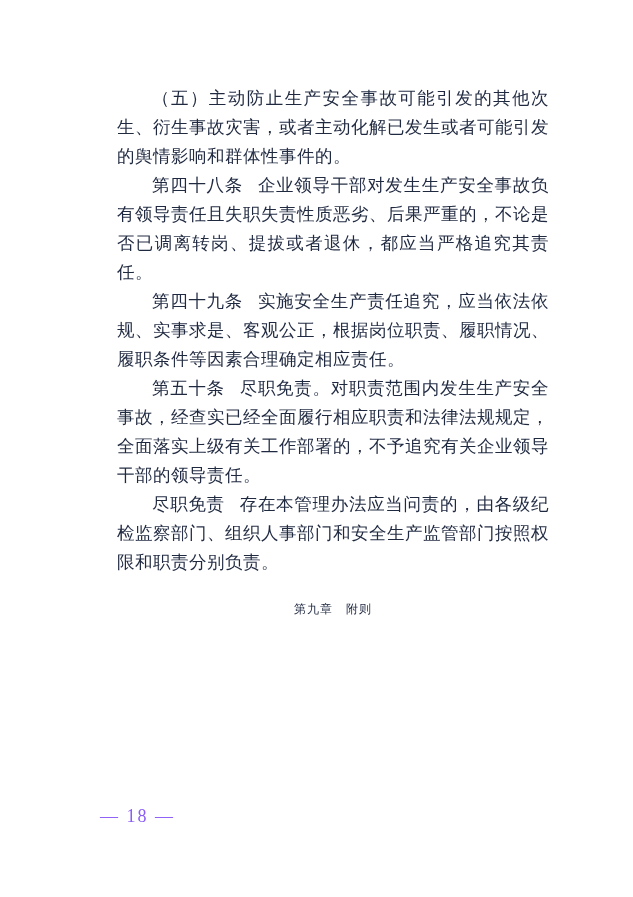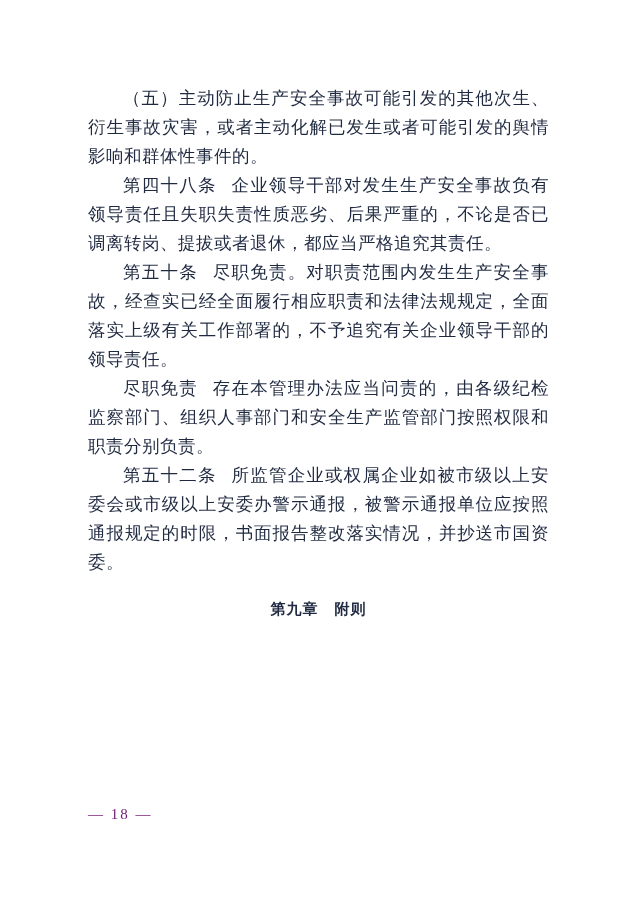--- a/index.html
+++ b/index.html
@@ -7,81 +7,81 @@
     padding: 0;
     background: #e8e8e8;
   }
   .page {
     position: relative;
     width: 633px;
     height: 897px;
     margin: 0 auto;
     background: #ffffff;
     box-sizing: border-box;
-    padding: 84px 84px 0 88px;
+    padding: 84px 84px 0 117px;
     font-family: "Liberation Serif", "DejaVu Serif", serif;
     color: #1f2940;
     overflow: hidden;
   }
   .content p {
     margin: 0;
     font-size: 17.5px;
     line-height: 29px;
     text-align: justify;
     text-indent: 2em;
     letter-spacing: 0.5px;
   }
   .para-lead {
     font-weight: normal;
   }
   .para-lead:not(:empty) {
     margin-right: 0.85em;
   }
   .chapter-heading {
     margin: 18px 0 0 0;
-    font-size: 15px;
+    font-size: 12px;
     line-height: 29px;
-    font-weight: bold;
+    font-weight: normal;
     text-align: center;
     letter-spacing: 1px;
   }
   .page-number {
     position: absolute;
-    left: 88px;
+    left: 100px;
     top: 806px;
-    font-size: 15px;
+    font-size: 18px;
     letter-spacing: 2px;
-    color: #701a75;
+    color: #8b5cf6;
   }
 </style>
 </head>
 <body>
 
 <div class="page">
   <div class="content">
 
     <p>
       <span class="para-lead"></span><span>（五）主动防止生产安全事故可能引发的其他次生、衍生事故灾害，或者主动化解已发生或者可能引发的舆情影响和群体性事件的。</span>
     </p>
 
     <p>
       <span class="para-lead">第四十八条</span><span>企业领导干部对发生生产安全事故负有领导责任且失职失责性质恶劣、后果严重的，不论是否已调离转岗、提拔或者退休，都应当严格追究其责任。</span>
     </p>
 
+    <p>
+      <span class="para-lead">第四十九条</span><span>实施安全生产责任追究，应当依法依规、实事求是、客观公正，根据岗位职责、履职情况、履职条件等因素合理确定相应责任。</span>
+    </p>
 
     <p>
       <span class="para-lead">第五十条</span><span>尽职免责。对职责范围内发生生产安全事故，经查实已经全面履行相应职责和法律法规规定，全面落实上级有关工作部署的，不予追究有关企业领导干部的领导责任。</span>
     </p>
 
     <p>
       <span class="para-lead">尽职免责</span><span>存在本管理办法应当问责的，由各级纪检监察部门、组织人事部门和安全生产监管部门按照权限和职责分别负责。</span>
     </p>
 
-    <p>
-      <span class="para-lead">第五十二条</span><span>所监管企业或权属企业如被市级以上安委会或市级以上安委办警示通报，被警示通报单位应按照通报规定的时限，书面报告整改落实情况，并抄送市国资委。</span>
-    </p>
 
 
     <h2 class="chapter-heading">第九章　附则</h2>
   </div>
 
   <div class="page-number">— 18 —</div>
 </div>
 
 </body></html>

